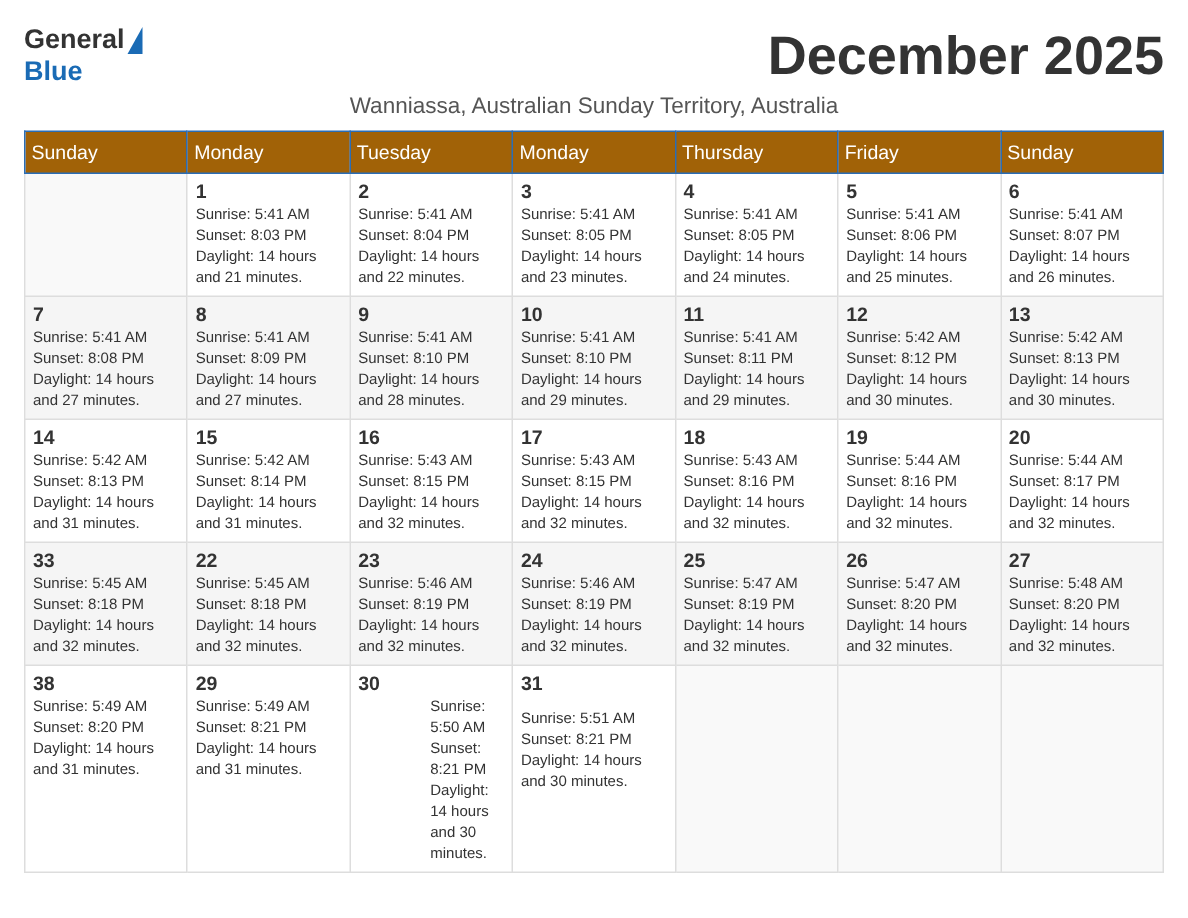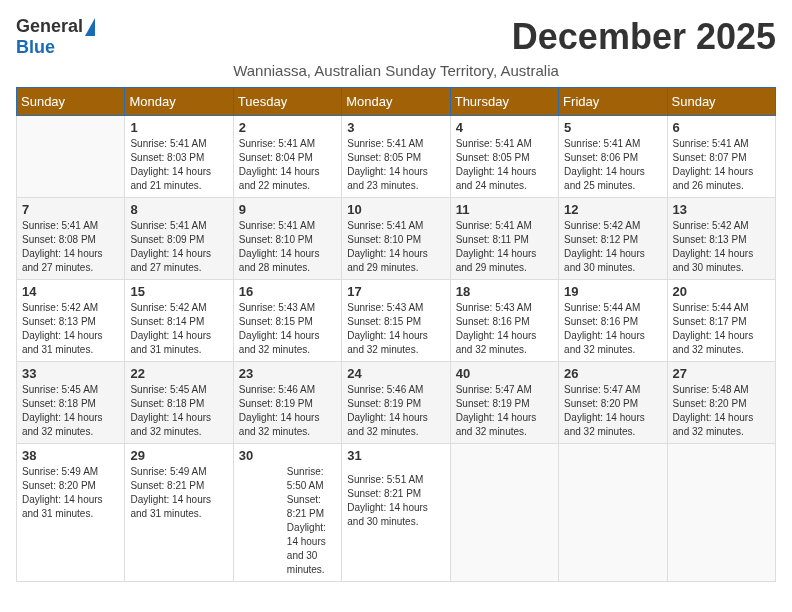--- a/index.html
+++ b/index.html
@@ -294,21 +294,21 @@
 and 32 minutes.</div>
         </td>
         <td>
           <span class="day-num">24</span>
           <div class="day-info" style="white-space: pre-line;">Sunrise: 5:46 AM
 Sunset: 8:19 PM
 Daylight: 14 hours
 and 32 minutes.</div>
         </td>
         <td>
-          <span class="day-num">40</span>
+          <span class="day-num">25</span>
           <div class="day-info" style="white-space: pre-line;">Sunrise: 5:47 AM
 Sunset: 8:19 PM
 Daylight: 14 hours
 and 32 minutes.</div>
         </td>
         <td>
           <span class="day-num">26</span>
           <div class="day-info" style="white-space: pre-line;">Sunrise: 5:47 AM
 Sunset: 8:20 PM
 Daylight: 14 hours

